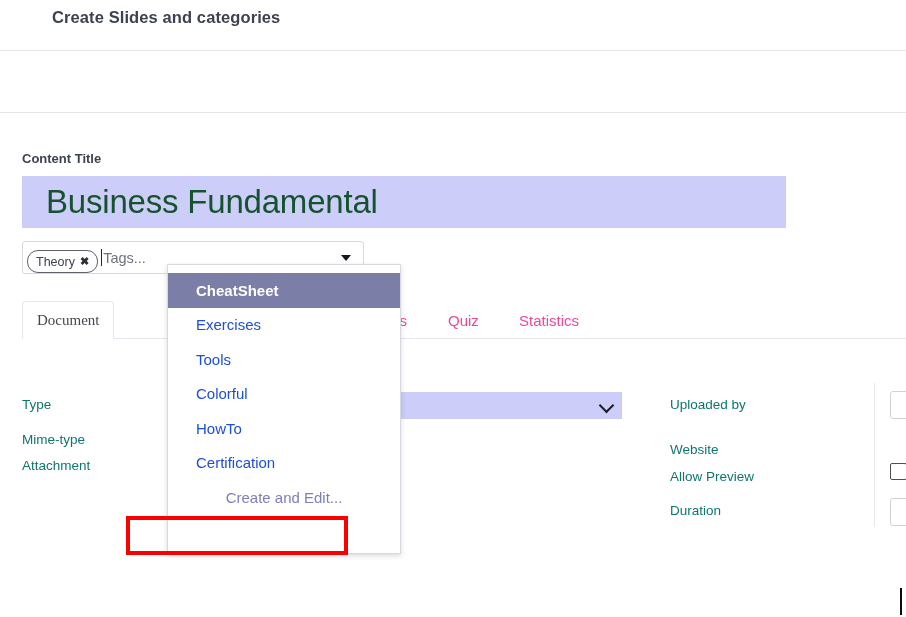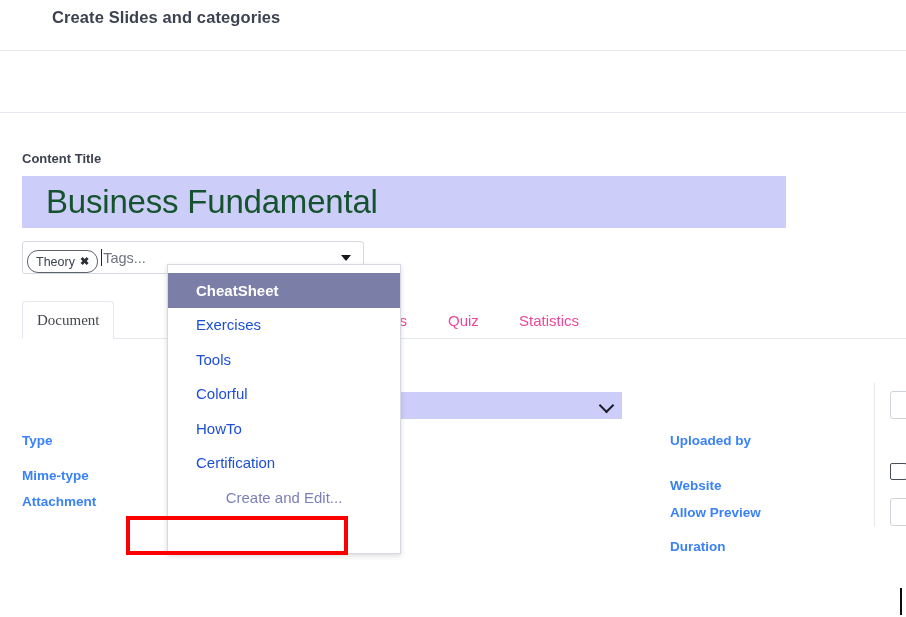--- a/index.html
+++ b/index.html
@@ -159,24 +159,23 @@
     border-radius: 4px 4px 0 0;
     padding: 0 14px;
     box-sizing: border-box;
     font-family: Liberation Serif, serif;
   }
 
   
   .lbl {
     position: absolute;
     font-size: 13.5px;
-    font-weight: bold;
-    color: #3b82f6;
-    white-space: nowrap;
-    margin-top: 36px;
+    font-weight: normal;
+    color: #0f766e;
+    white-space: nowrap;
   }
   .type-select {
     position: absolute;
     left: 355px;
     top: 392px;
     width: 267px;
     height: 27px;
     background: #cdcdfa;
     border: none;
     box-sizing: border-box;

